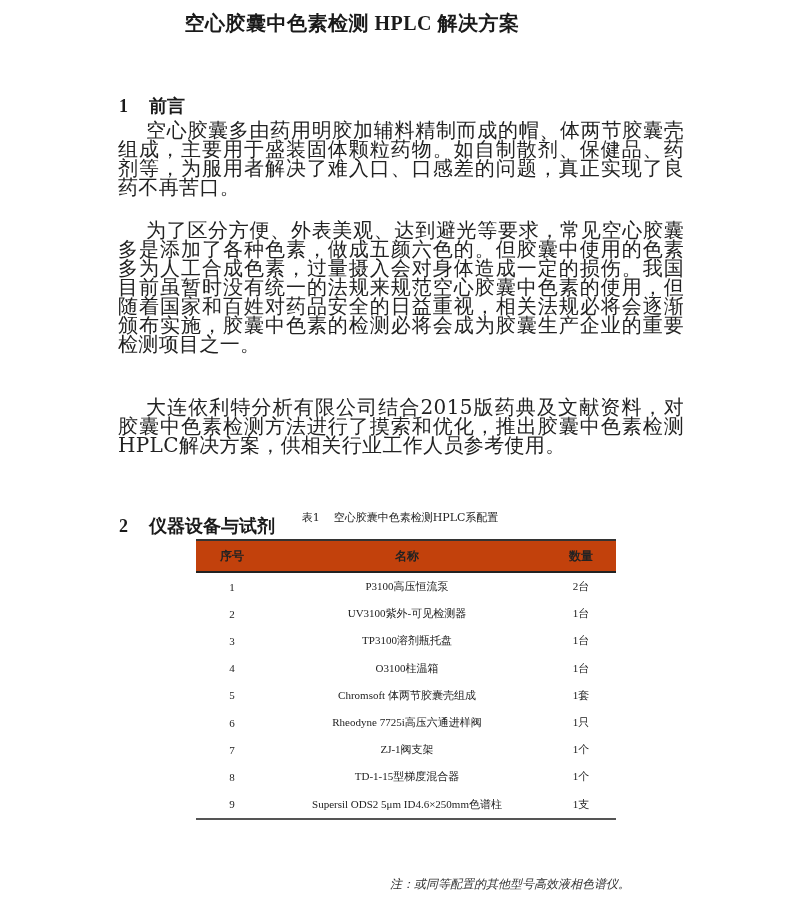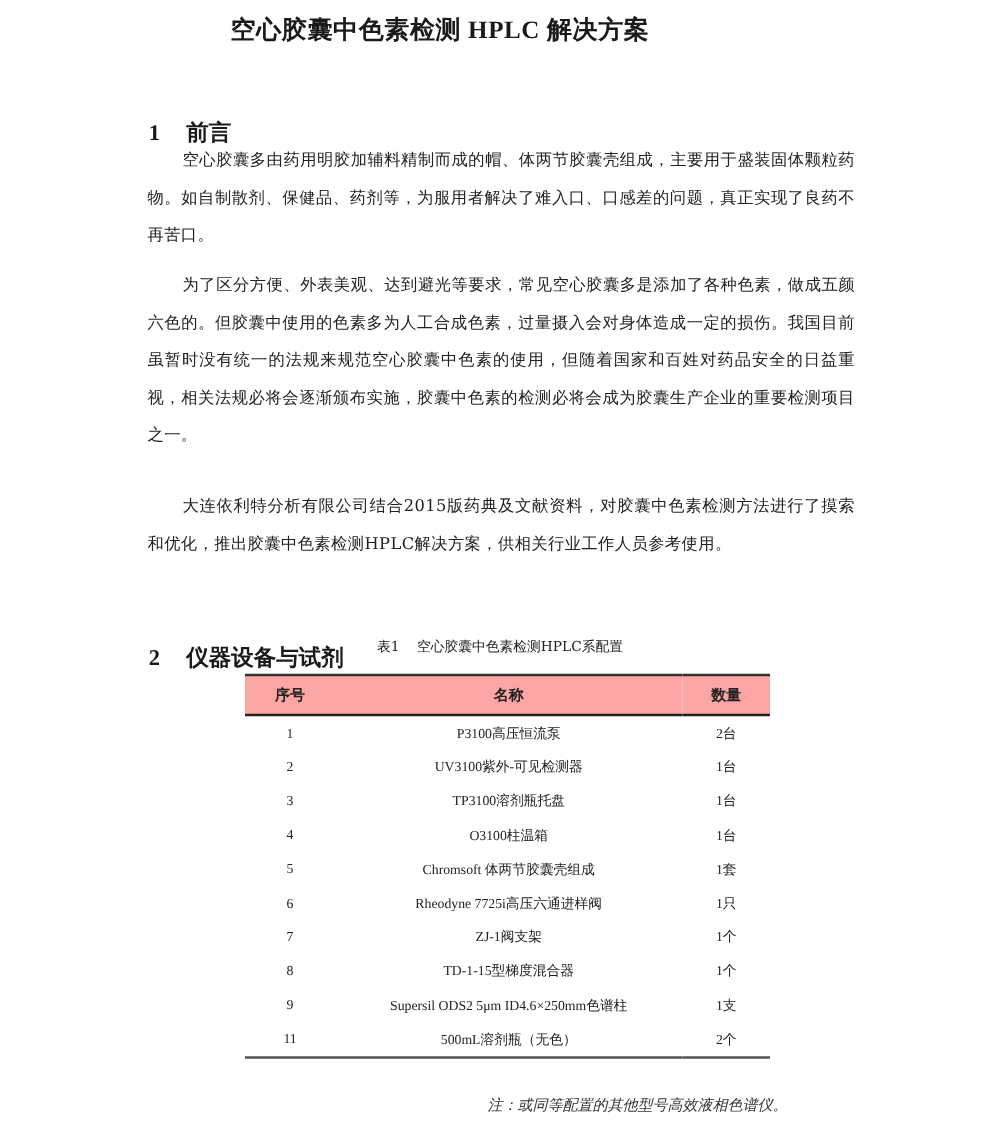--- a/index.html
+++ b/index.html
@@ -35,22 +35,22 @@
   }
   .section-heading .num {
     display: inline-block;
     width: 30px;
     font-family: "Liberation Serif", "DejaVu Serif", serif;
   }
   .para {
     position: absolute;
     left: 118px;
     width: 566px;
-    font-size: 13px;
-    line-height: 30px;
+    font-size: 20px;
+    line-height: 19px;
     text-indent: 28px;
     text-align: justify;
     letter-spacing: 0.35px;
     font-family: "DejaVu Serif", "Liberation Serif", serif;
     color: #222;
   }
   .table-caption {
     position: absolute;
     top: 510px;
     left: 0;
@@ -66,21 +66,21 @@
     position: absolute;
     top: 539px;
     left: 196px;
     width: 420px;
     border-collapse: collapse;
     font-size: 11px;
     font-family: "Liberation Serif", "DejaVu Serif", serif;
     color: #222;
   }
   .config-table thead tr {
-    background: #fca5a5;
+    background: #c2410c;
     border-top: 2px solid #333;
     border-bottom: 2px solid #222;
   }
   .config-table th {
     height: 30px;
     font-weight: bold;
     font-size: 12px;
     font-family: "DejaVu Sans", "Liberation Sans", sans-serif;
     padding: 0;
   }
@@ -172,21 +172,16 @@
       <tr>
         <td>8</td>
         <td>TD-1-15型梯度混合器</td>
         <td>1个</td>
       </tr>
       <tr>
         <td>9</td>
         <td>Supersil ODS2 5μm ID4.6×250mm色谱柱</td>
         <td>1支</td>
       </tr>
-      <tr>
-        <td>11</td>
-        <td>500mL溶剂瓶（无色）</td>
-        <td>2个</td>
-      </tr>
     </tbody>
 </table>
 
 <div class="table-note">注：或同等配置的其他型号高效液相色谱仪。</div>
 
 </body></html>

